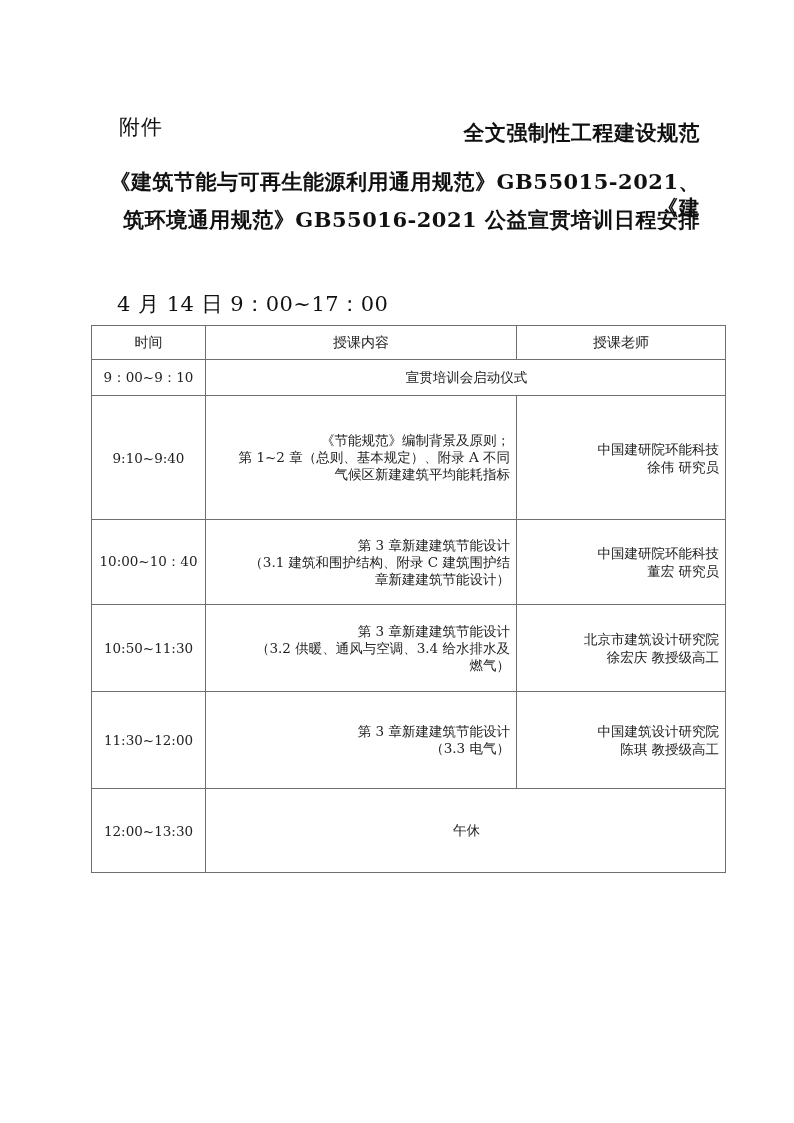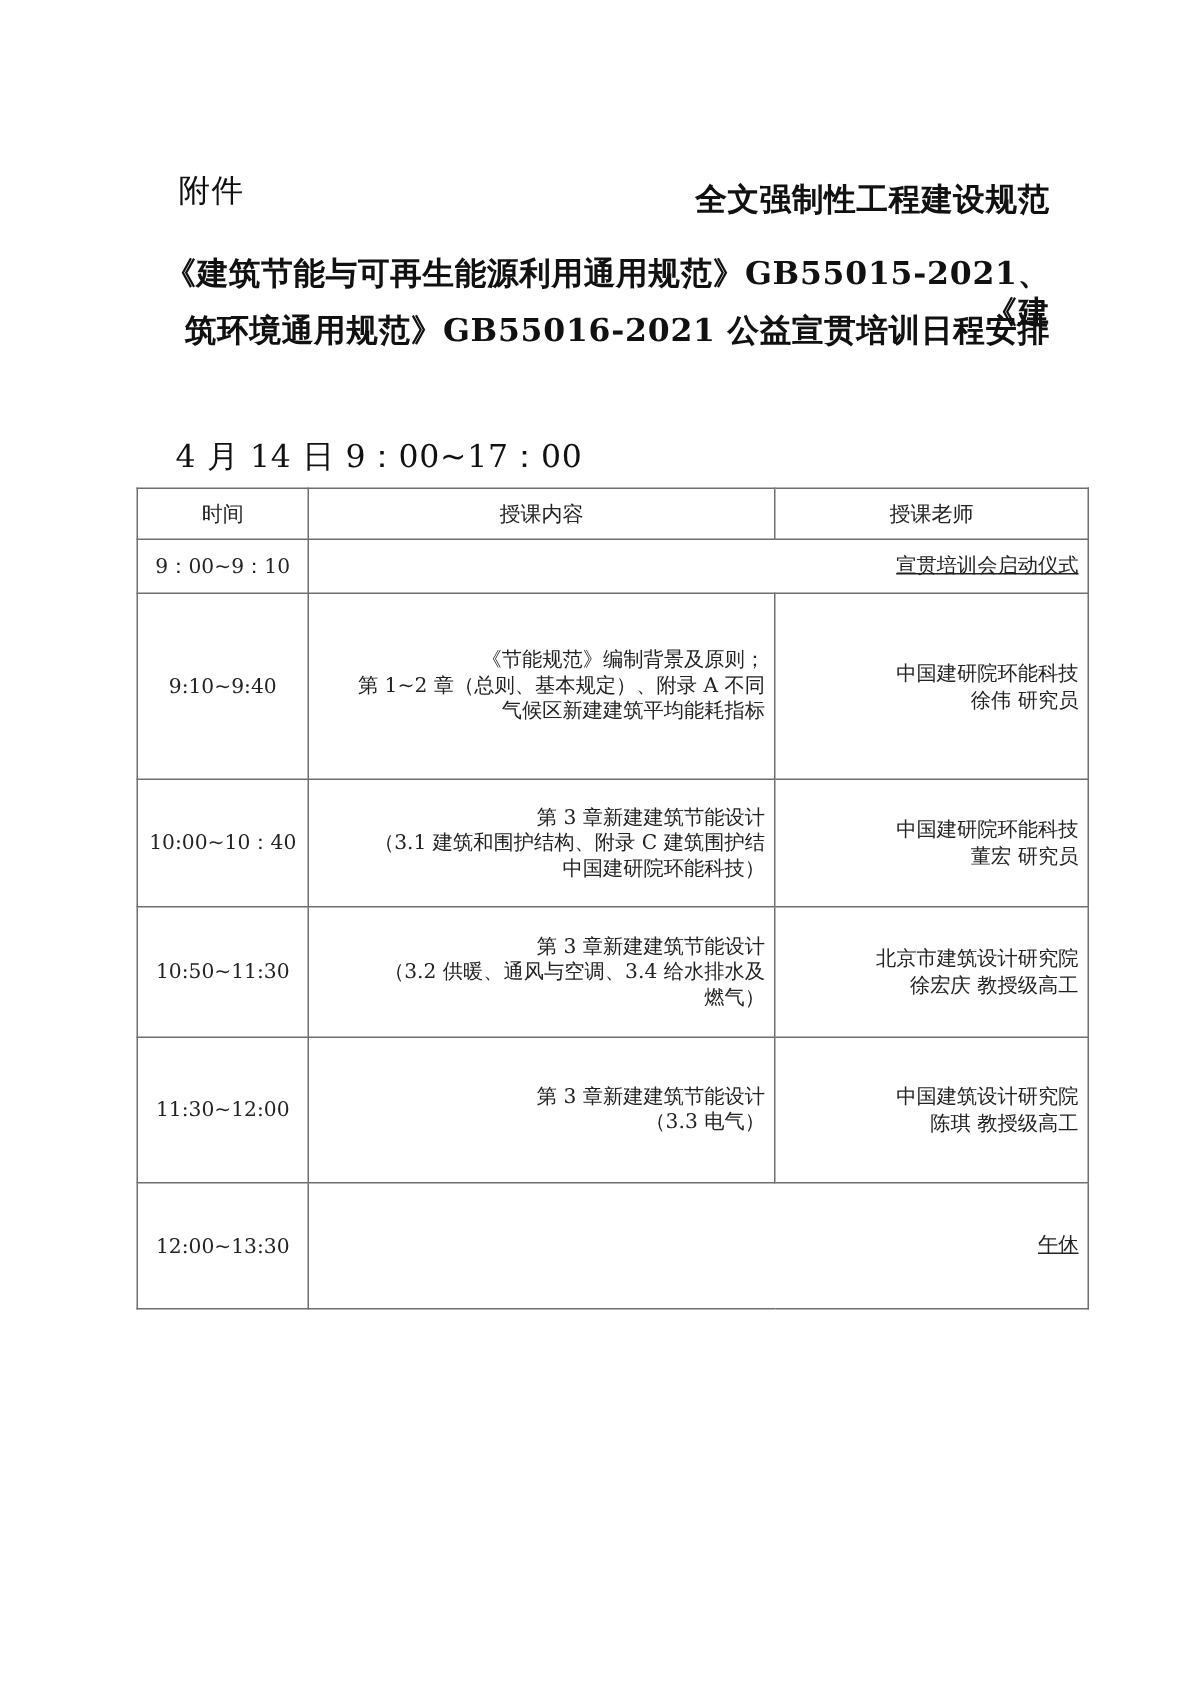--- a/index.html
+++ b/index.html
@@ -30,21 +30,21 @@
     }
     table.schedule td, table.schedule th {
       border: 1.3px solid #6f6f6f; padding: 0 6px; vertical-align: middle;
     }
     table.schedule th { font-weight: normal; text-align: center; font-size: 14px; }
     col.c-time { width: 114px; }
     col.c-content { width: 311px; }
     col.c-teacher { width: 209px; }
     td.time { text-align: center; white-space: nowrap; padding: 0 2px; }
     td.content { text-align: right; line-height: 17px; }
-    td.content.left { text-align: right; padding-left: 8px; text-decoration: underline; }
+    td.content.left { text-align: center; padding-left: 8px; }
     td.teacher { text-align: right; line-height: 18px; padding-left: 8px; }
     .line { display: block; }
     tr.h-head { height: 34px; }
     tr.h-1 { height: 36px; }
     tr.h-2 { height: 124px; }
     tr.h-3 { height: 123px; }
     tr.h-4 { height: 85px; }
     tr.h-5 { height: 60px; }
     tr.h-6 { height: 87px; }
     tr.h-7 { height: 97px; }
@@ -91,21 +91,21 @@
       <td class="teacher">
         <span class="line">中国建研院环能科技</span>
         <span class="line">徐伟 研究员</span>
       </td>
     </tr>
     <tr class="h-4">
       <td class="time">10:00~10：40</td>
       <td class="content">
         <span class="line">第 3 章新建建筑节能设计</span>
         <span class="line">（3.1 建筑和围护结构、附录 C 建筑围护结</span>
-        <span class="line">中国建研院环能科技）</span>
+        <span class="line">章新建建筑节能设计）</span>
       </td>
       <td class="teacher">
         <span class="line">中国建研院环能科技</span>
         <span class="line">董宏 研究员</span>
       </td>
     </tr>
     <tr class="h-6">
       <td class="time">10:50~11:30</td>
       <td class="content">
         <span class="line">第 3 章新建建筑节能设计</span>

